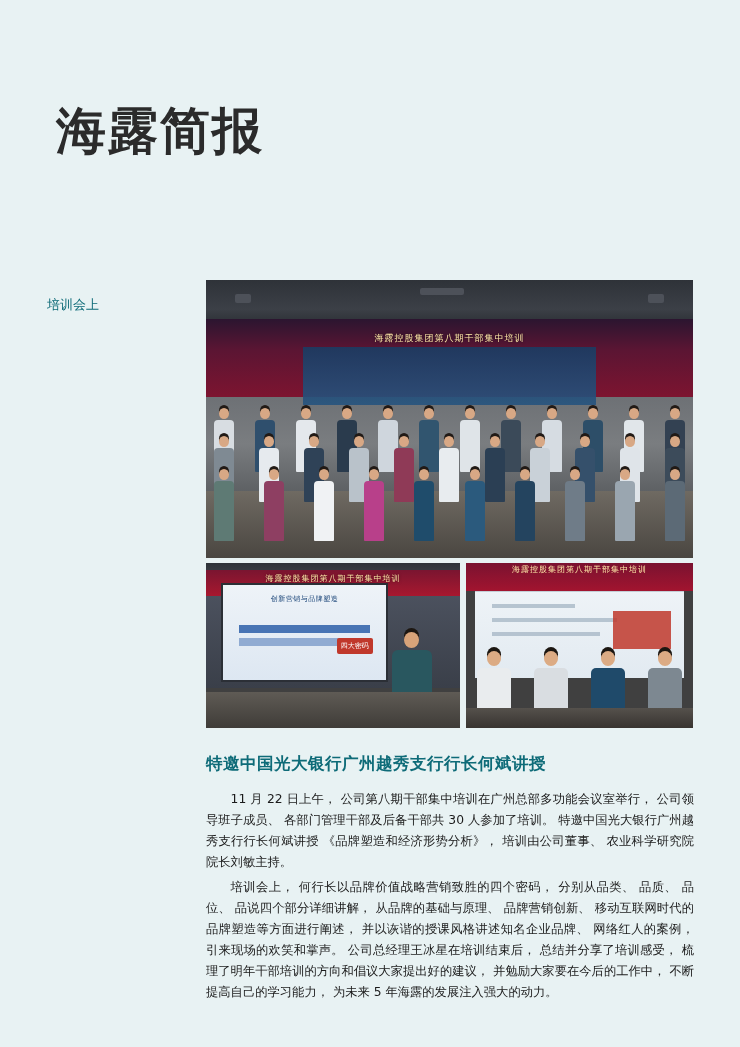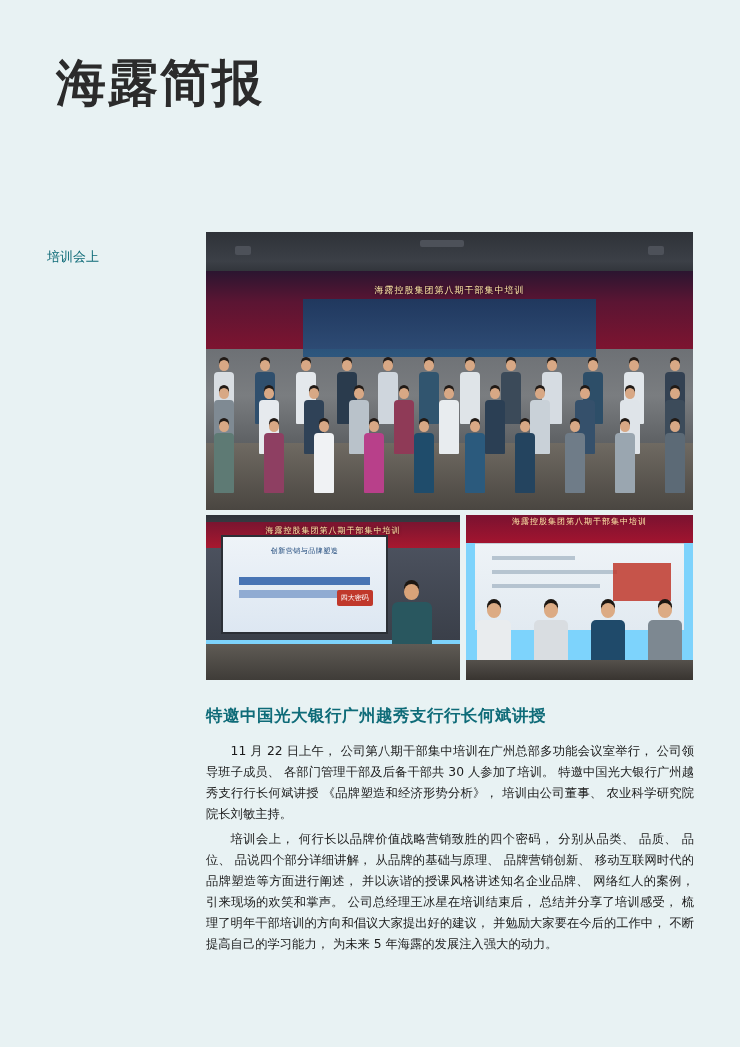--- a/index.html
+++ b/index.html
@@ -13,20 +13,21 @@
     font-family: "Liberation Sans", sans-serif;
     color: #1d1d1d;
     overflow: hidden;
     position: relative;
   }
   .page {
     position: relative;
     width: 740px;
     height: 834px;
     background: #e8f2f3;
+    margin-top: 48px;
   }
 
   
   .masthead {
     position: absolute;
     left: 56px;
     top: 58px;
     display: flex;
     align-items: flex-end;
     gap: 14px;
@@ -58,21 +59,21 @@
     font-family: "DejaVu Sans", sans-serif;
     font-size: 13px;
     line-height: 2.1;
   }
   .meta div { white-space: nowrap; }
 
   
   .photo {
     position: absolute;
     overflow: hidden;
-    background: #7dd3fc;
+    background: #404040;
   }
   .photo-main {
     left: 206px;
     top: 232px;
     width: 487px;
     height: 278px;
   }
   .photo-left {
     left: 206px;
     top: 515px;

